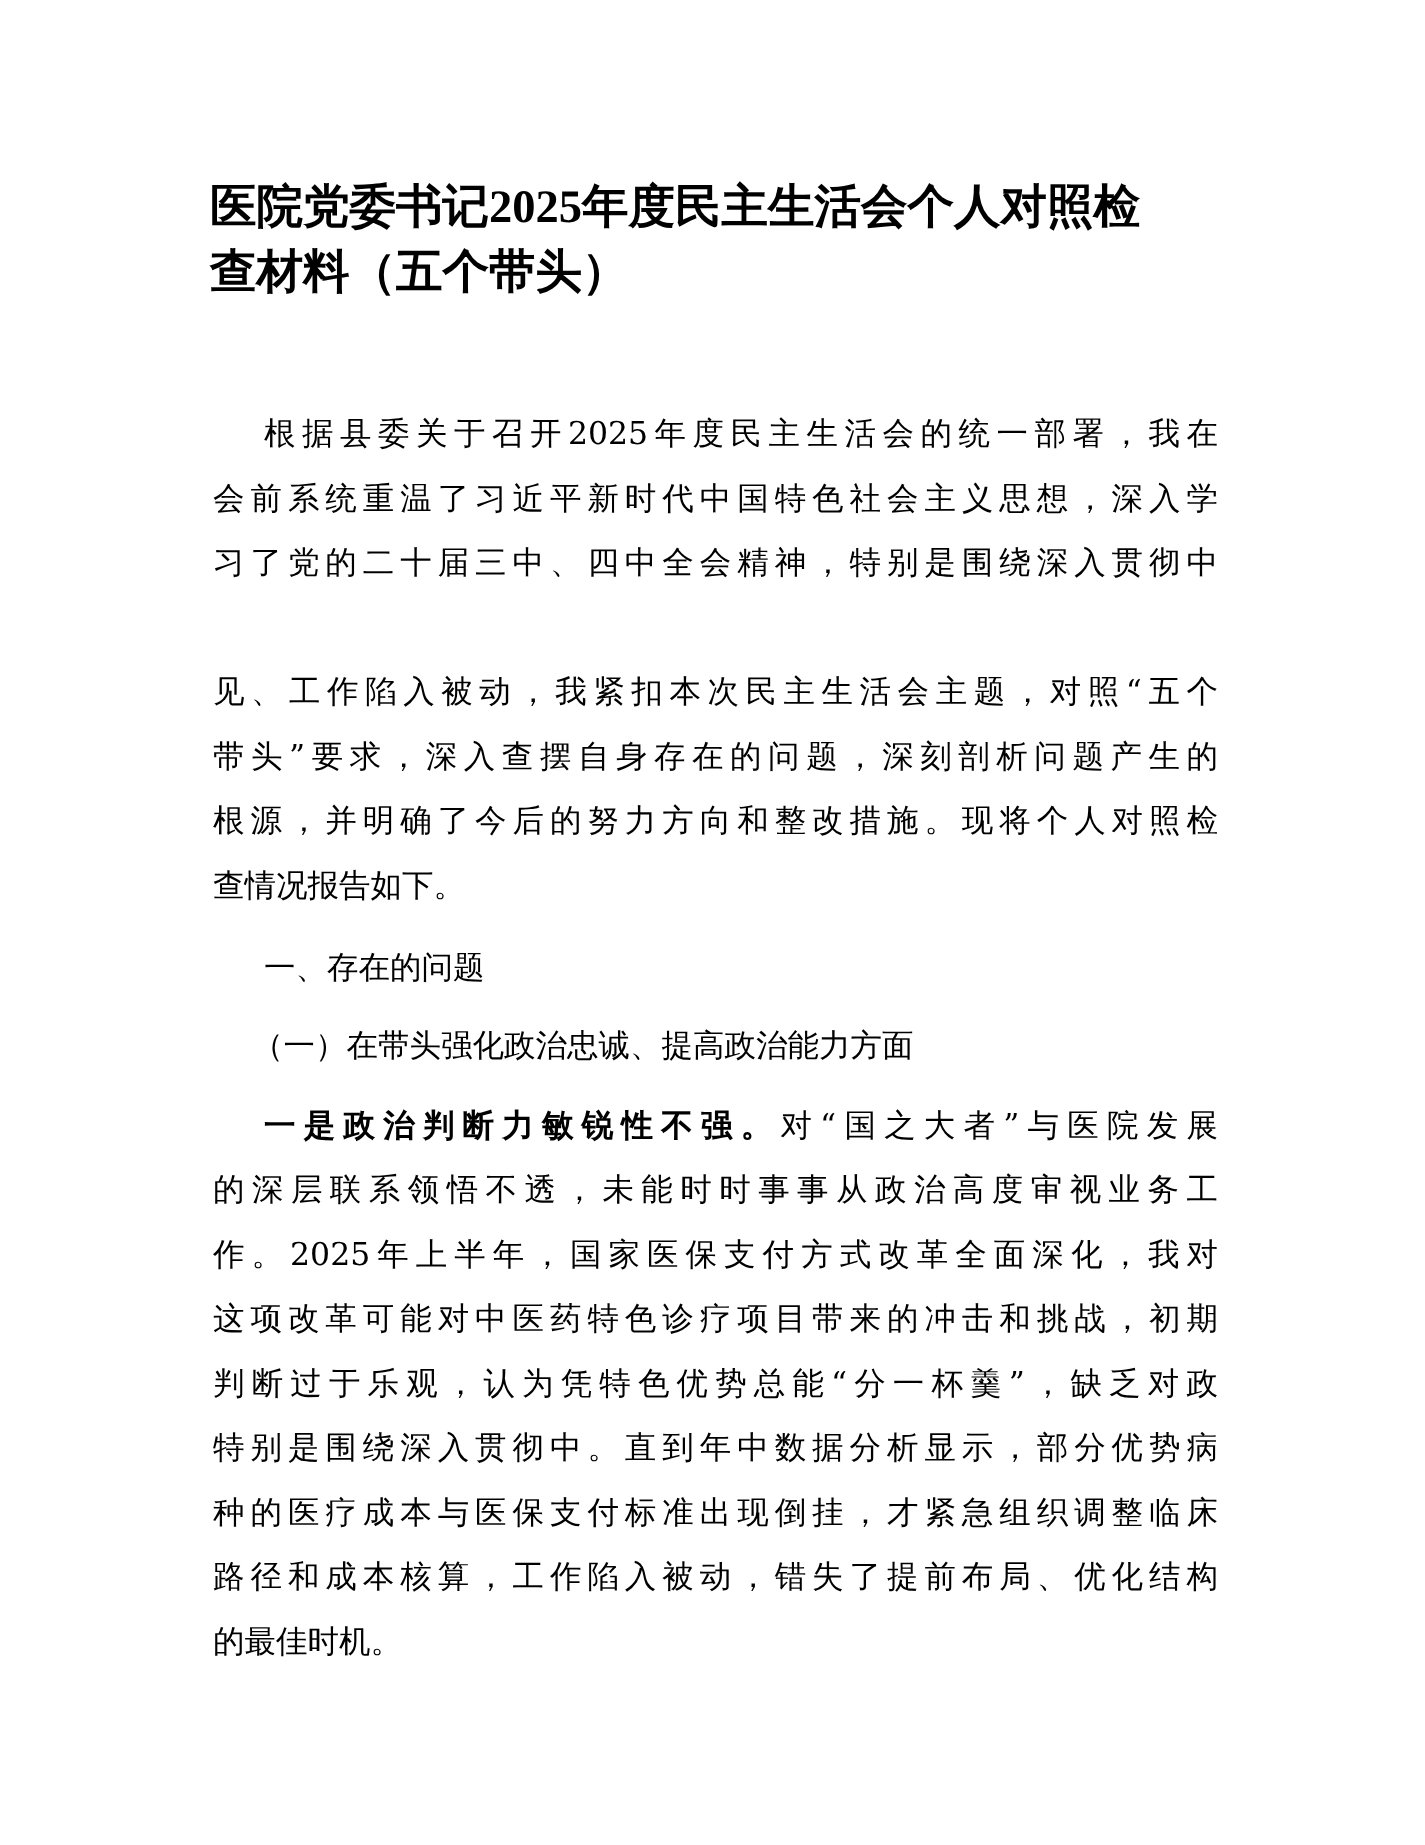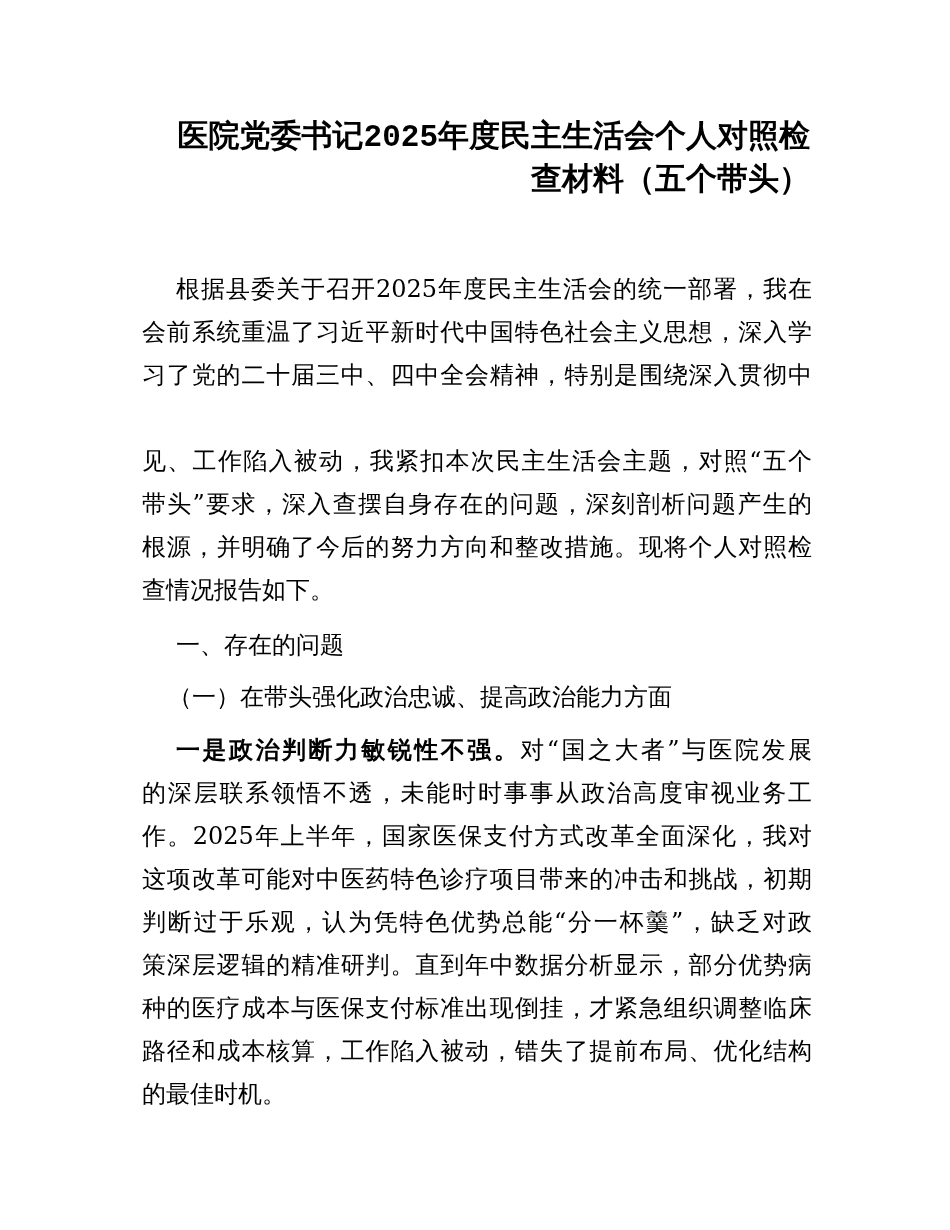--- a/index.html
+++ b/index.html
@@ -1,29 +1,29 @@
 <!DOCTYPE html>
 <html><head>
 <meta charset="utf-8">
 <style>
   html, body { margin: 0; padding: 0; background: #ffffff; }
   body { width: 950px; height: 1230px; position: relative; overflow: hidden; color: #000; }
   .page { position: absolute; left: 0; top: 0; width: 950px; height: 1230px; background: #fff; }
   .title {
     position: absolute; left: 140px; width: 670px;
-    font-family: Liberation Mono, monospace;
+    font-family: Liberation Serif, serif;
     font-weight: bold; font-size: 31px; line-height: 52px;
-    text-align: right; letter-spacing: 0px; white-space: nowrap;
+    text-align: left; letter-spacing: 0px; white-space: nowrap;
   }
   .title-l1 { top: 112px; }
   .title-l2 { top: 155px; }
   .line {
     position: absolute; left: 142px; width: 670px;
     font-family: "DejaVu Serif", "Liberation Serif", serif;
-    font-size: 24px; line-height: 30px; white-space: nowrap;
+    font-size: 21px; line-height: 30px; white-space: nowrap;
     text-align: justify; text-align-last: justify; letter-spacing: 0px;
   }
   .line.last { text-align-last: left; }
   .indent { left: 176px; width: 636px; }
   .heading1 { font-family: Liberation Serif, serif; font-weight: normal; text-align-last: left; }
   .heading2 { text-align-last: left; }
   .bold { font-family: "DejaVu Sans", "Liberation Sans", sans-serif; font-weight: bold; }
 </style>
 </head>
 <body>
@@ -42,18 +42,18 @@
   <div class="line last" style="top:575px">查情况报告如下。</div>
 
   <div class="line indent heading1" style="top:630px">一、存在的问题</div>
   <div class="line heading2" style="top:682px; left:168px; width:650px;">（一）在带头强化政治忠诚、提高政治能力方面</div>
 
   <div class="line indent" style="top:735px"><span class="bold">一是政治判断力敏锐性不强。</span><span>对“国之大者”与医院发展</span></div>
   <div class="line" style="top:778px">的深层联系领悟不透，未能时时事事从政治高度审视业务工</div>
   <div class="line" style="top:821px">作。2025年上半年，国家医保支付方式改革全面深化，我对</div>
   <div class="line" style="top:907px">判断过于乐观，认为凭特色优势总能“分一杯羹”，缺乏对政</div>
   <div class="line" style="top:864px">这项改革可能对中医药特色诊疗项目带来的冲击和挑战，初期</div>
-  <div class="line" style="top:950px">策深层逻辑的精准研判。直到年中数据分析显示，部分优势病</div>
+  <div class="line" style="top:950px">特别是围绕深入贯彻中。直到年中数据分析显示，部分优势病</div>
   <div class="line" style="top:993px">种的医疗成本与医保支付标准出现倒挂，才紧急组织调整临床</div>
   <div class="line" style="top:1036px">路径和成本核算，工作陷入被动，错失了提前布局、优化结构</div>
   <div class="line last" style="top:1079px">的最佳时机。</div>
 
 </div>
 
 </body></html>

